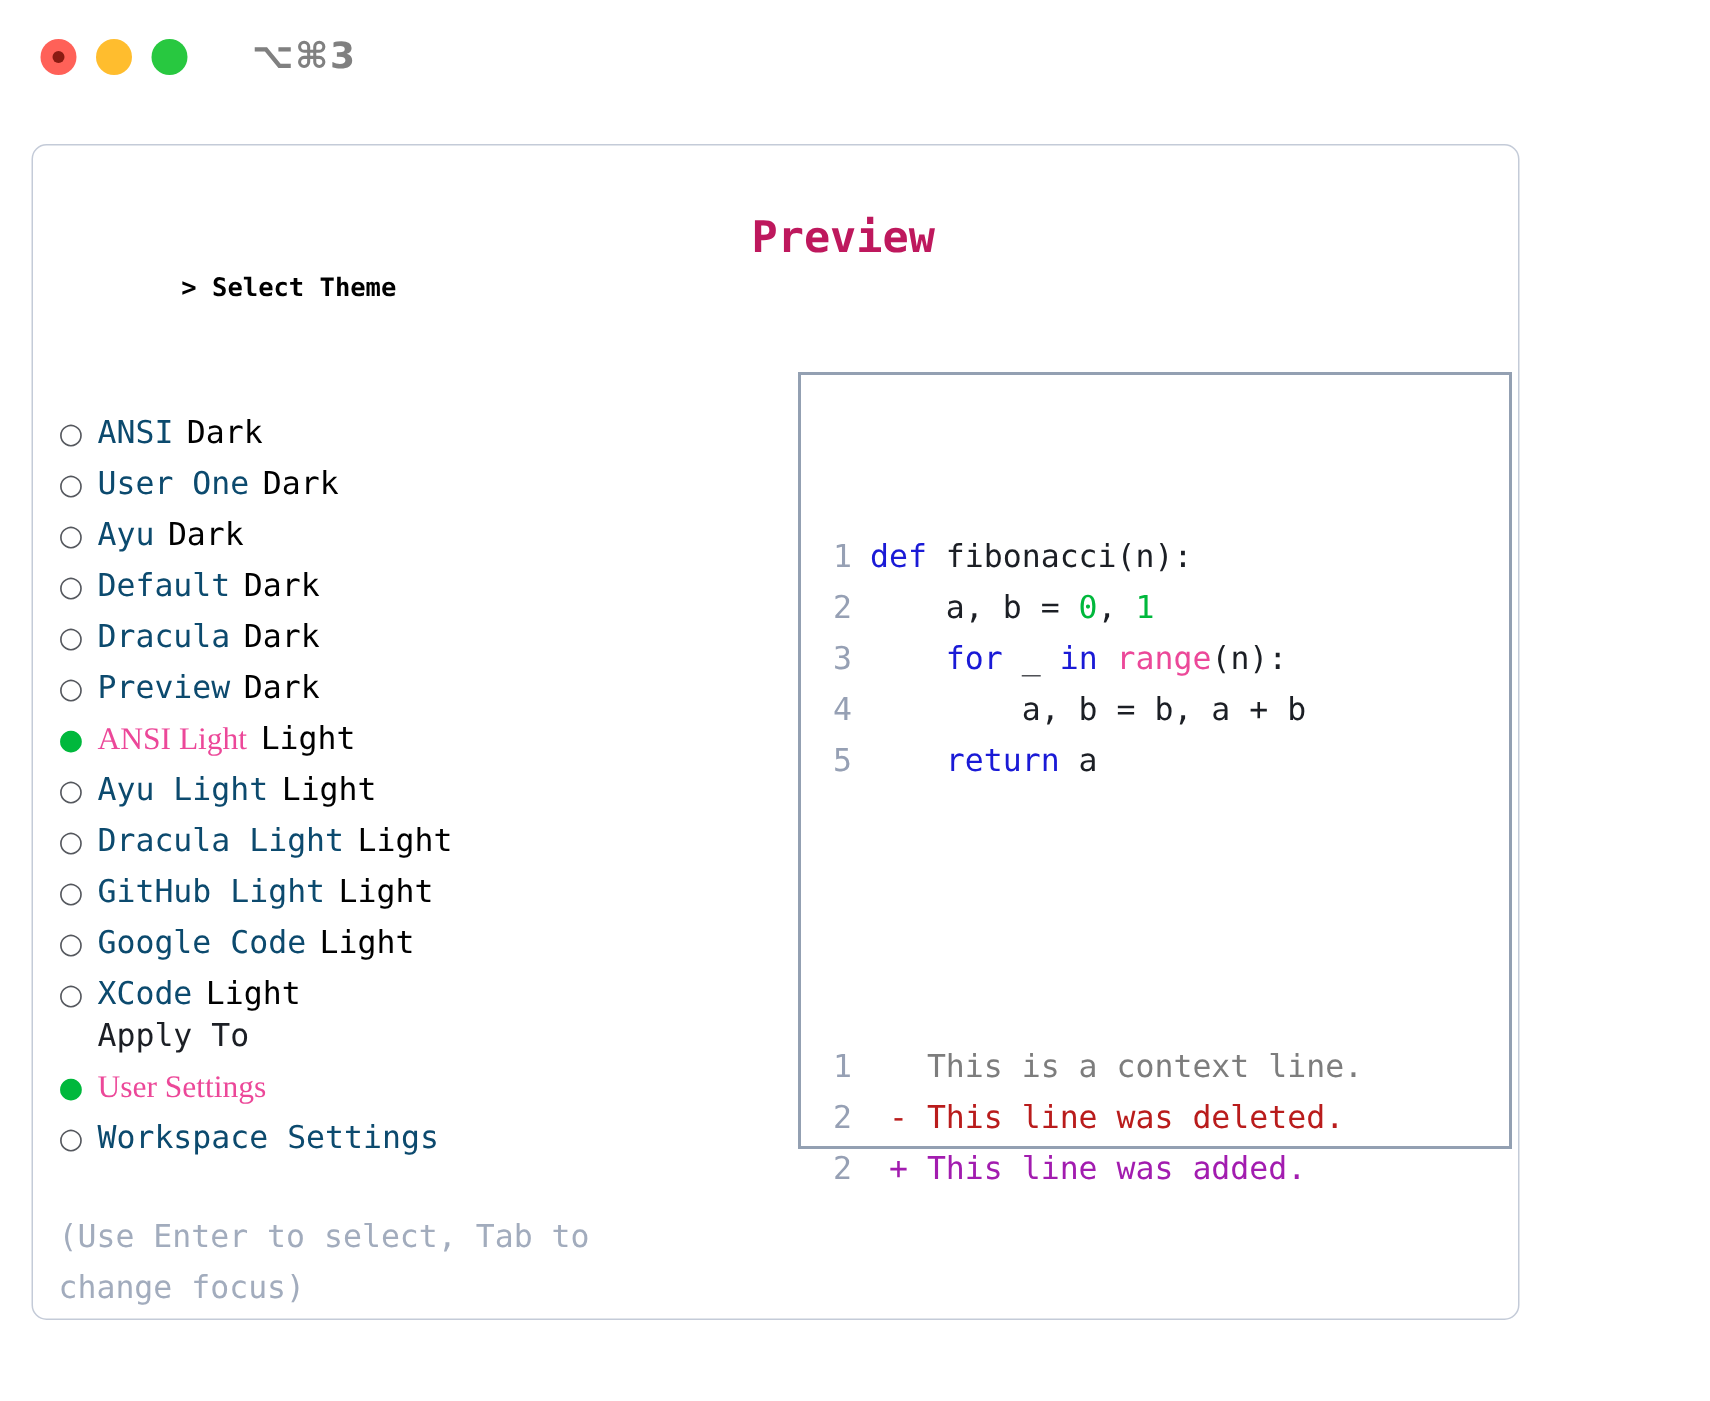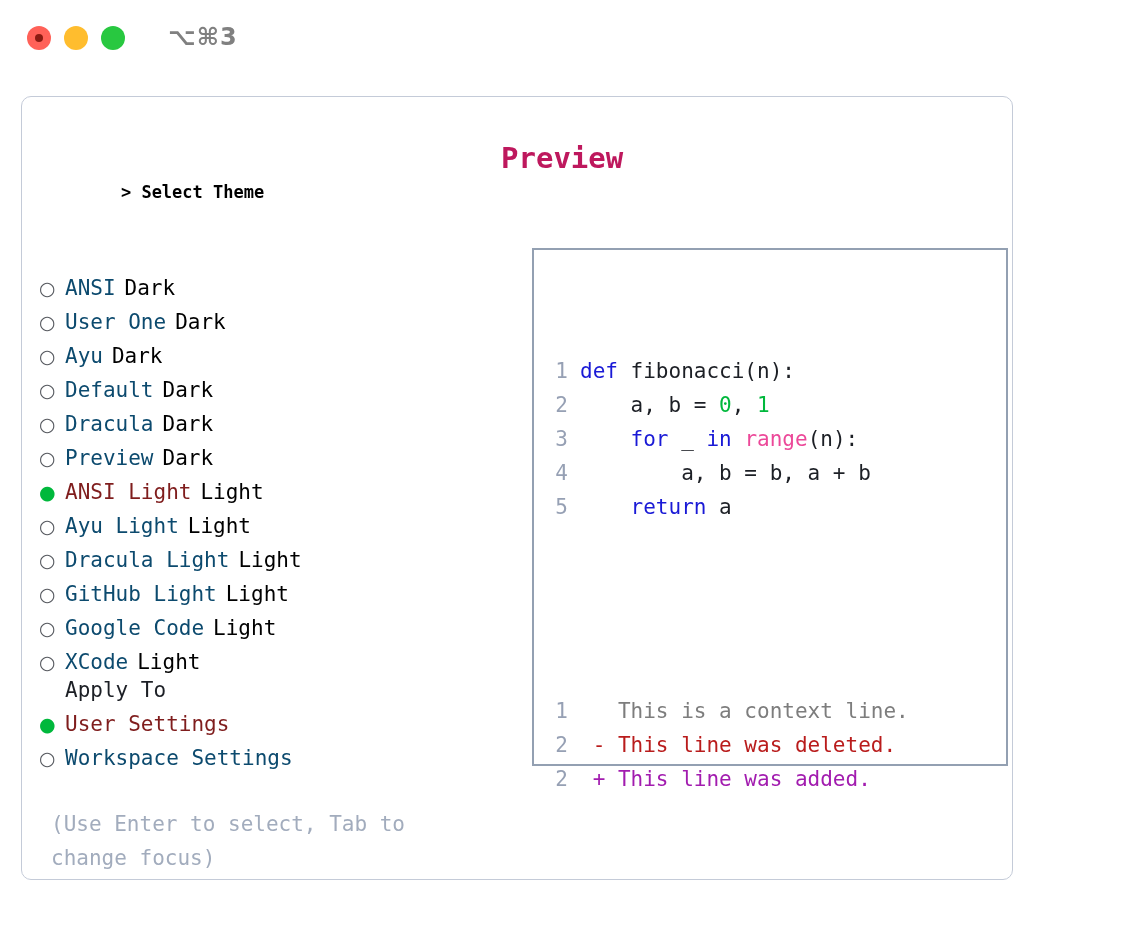--- a/index.html
+++ b/index.html
@@ -125,41 +125,41 @@
     color: #55585e;
     font-family: "DejaVu Sans", sans-serif;
   }
   .bullet.on {
     color: #00b83c;
   }
   .row .label {
     color: #0c4a6e;
   }
   .row.selected .label {
-    color: #7f1d1d;
+    color: #ec4899;
+    font-family: Liberation Serif, serif;
   }
   .tag {
     color: #000000;
     margin-left: 9px;
     margin-top: 28px;
   }
   .plainhead {
     color: #1c1f25;
   }
 
   .spacer-sm { height: 22px; }
   .spacer-md { height: 32px; }
 
   .hint {
     font-size: 21px;
     color: #a2acbd;
     line-height: 34px;
     width: 420px;
     white-space: pre-wrap;
-    margin-left: 12px;
   }
 
   
   .preview-title {
     font-size: 29px;
     font-weight: bold;
     color: #be185d;
     line-height: 34px;
     white-space: pre;
   }

